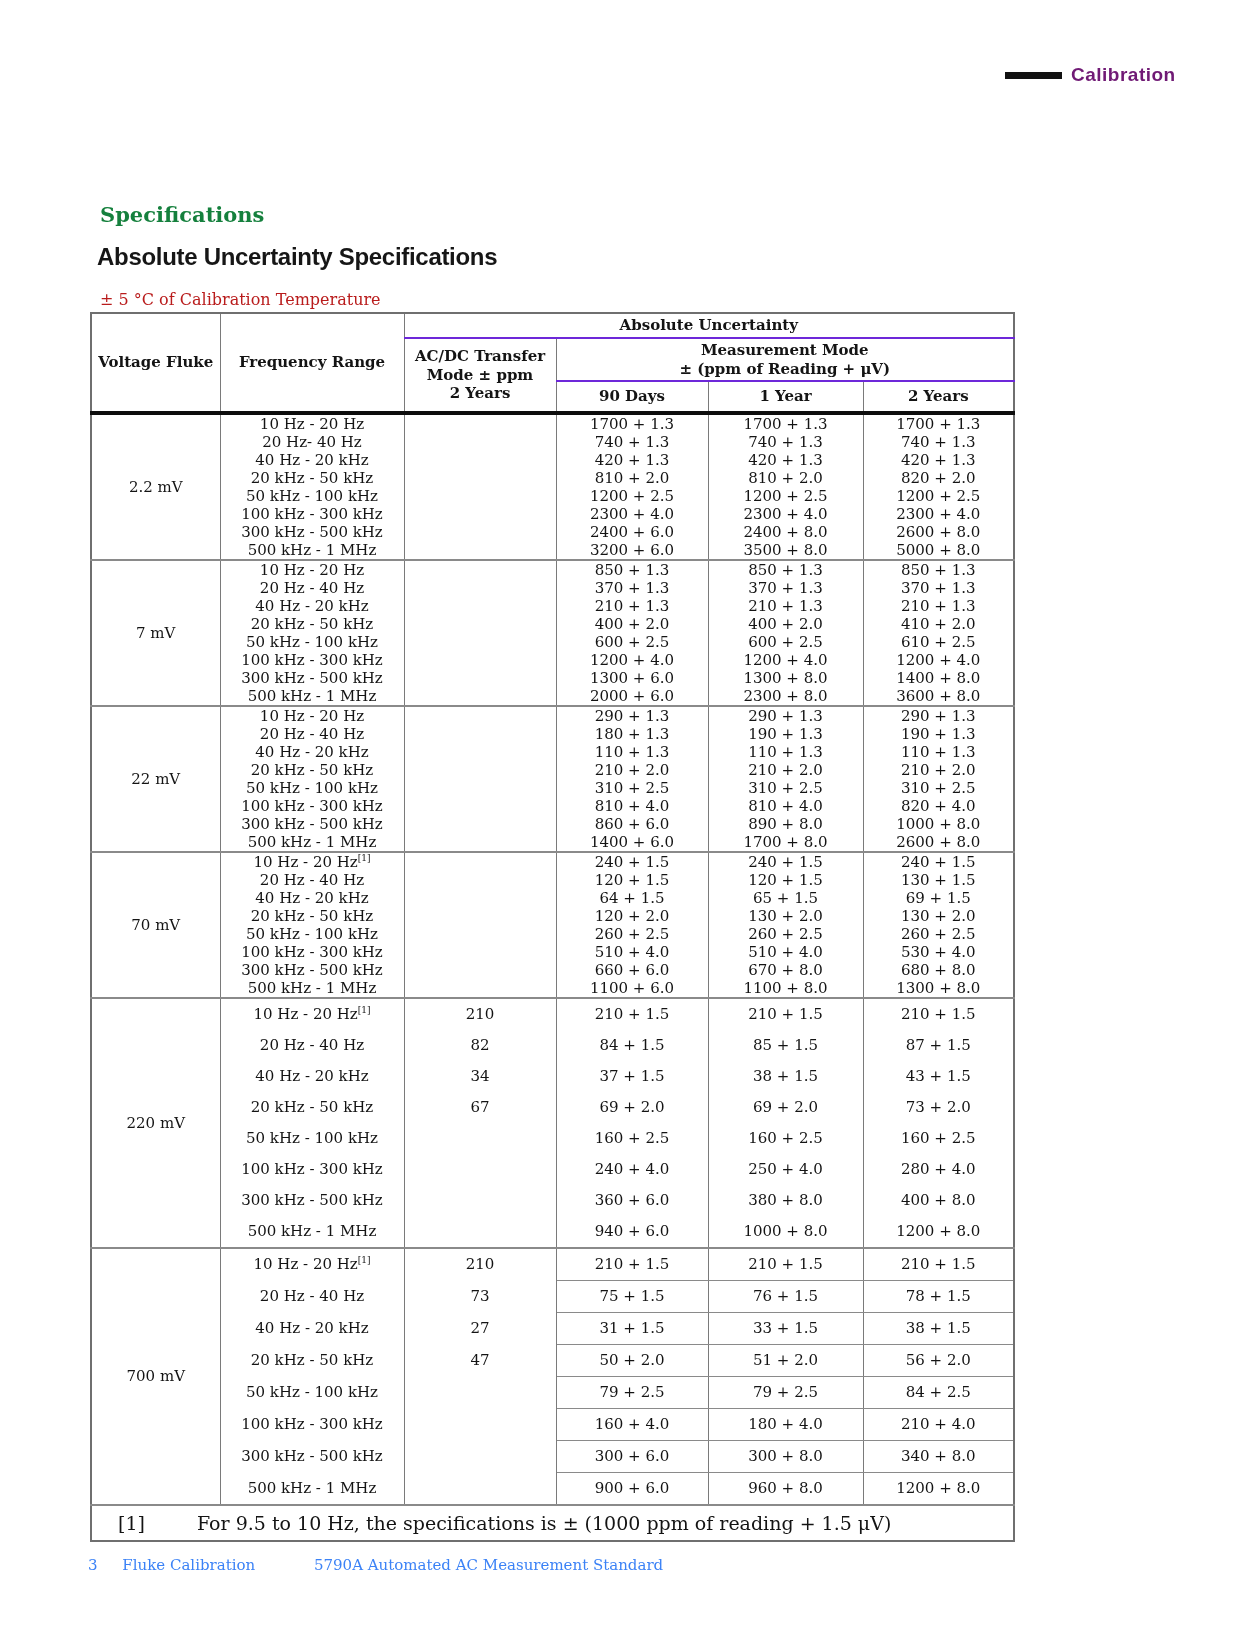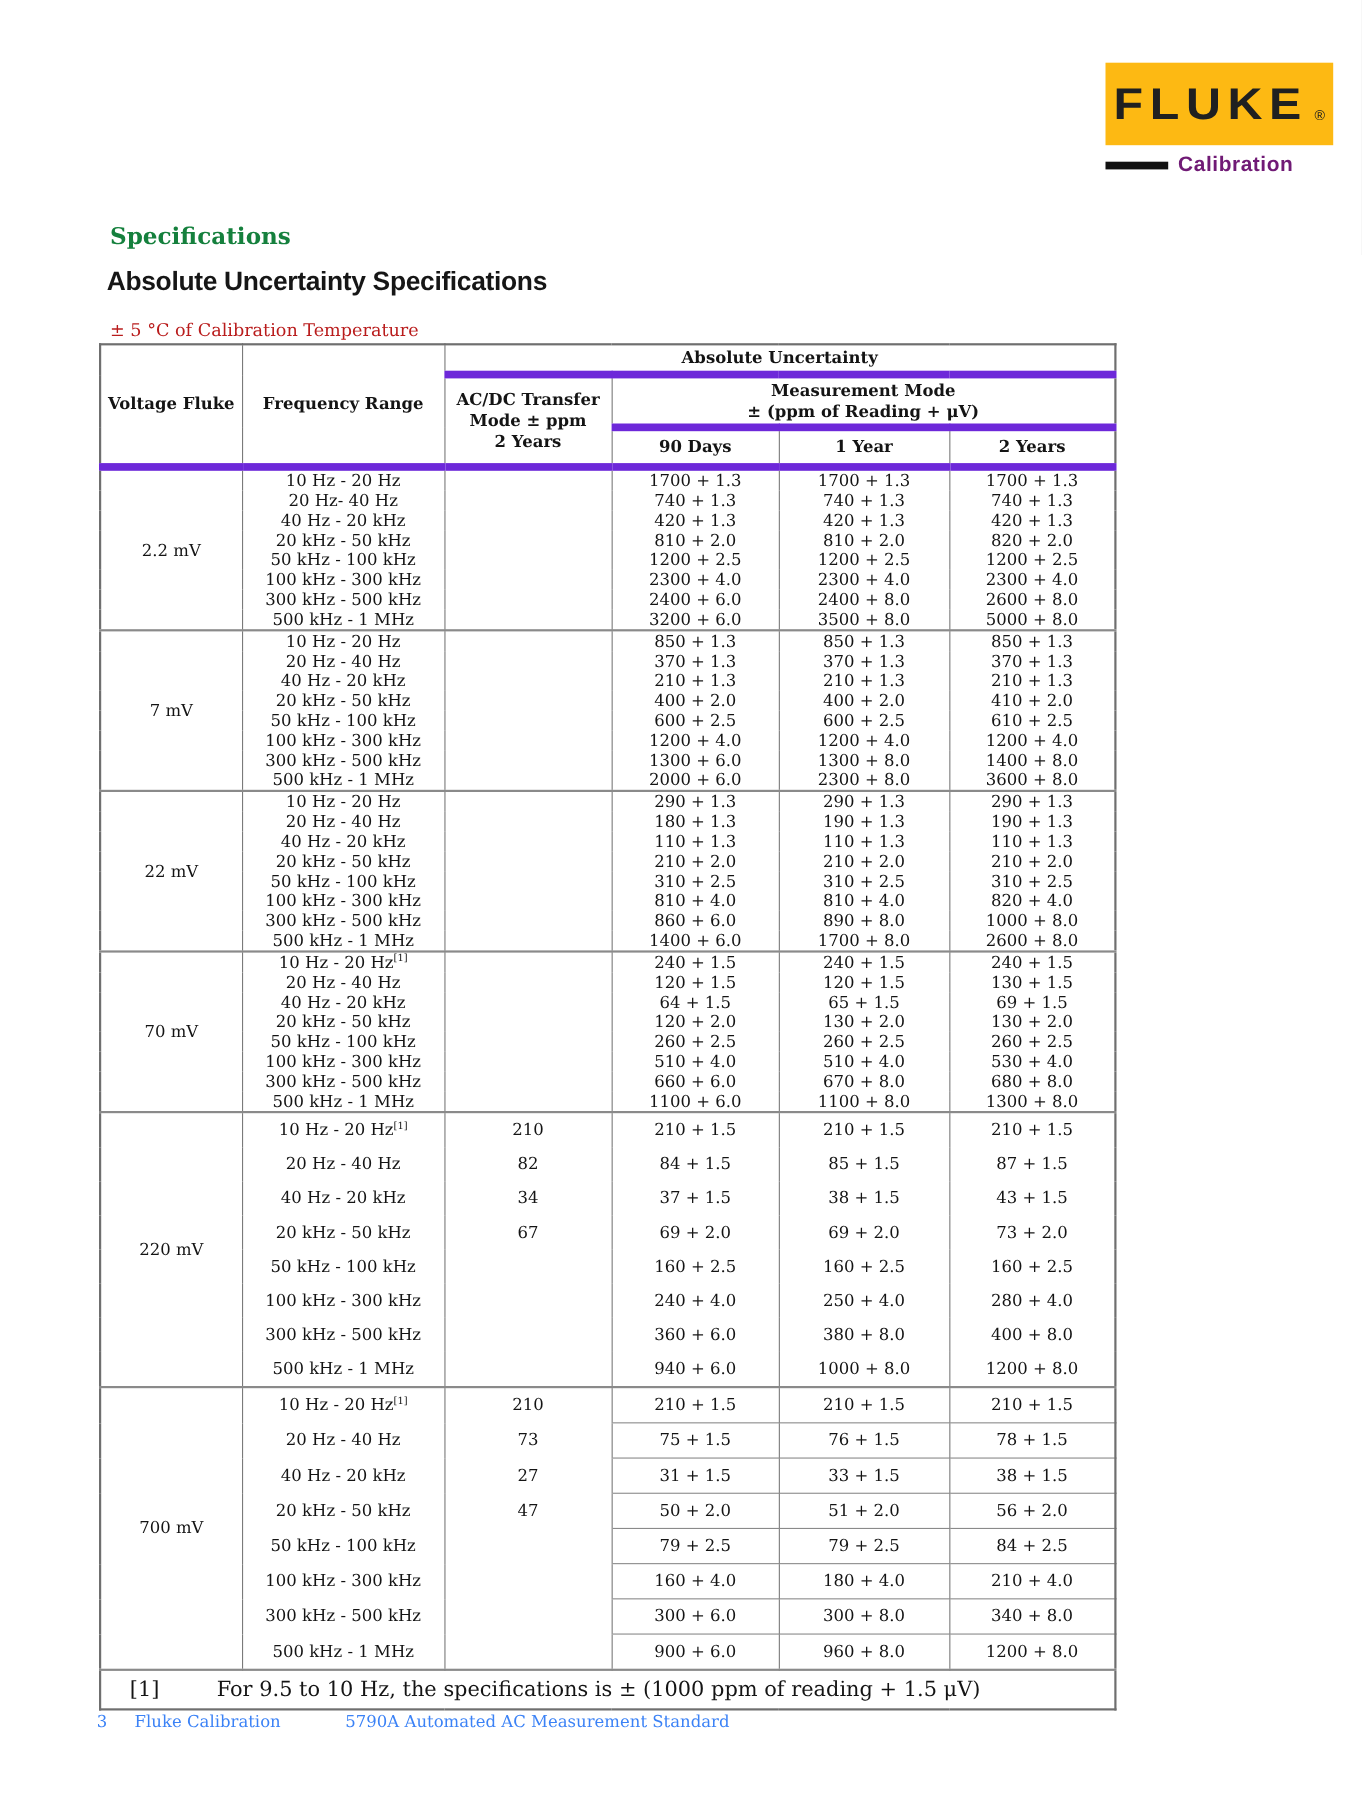--- a/index.html
+++ b/index.html
@@ -47,21 +47,21 @@
     width:923px;border-collapse:collapse;table-layout:fixed;
     font-size:15px;color:#141414;
     border:2px solid #6f6f6f;
   }
   table.spec th, table.spec td{
     padding:0;text-align:center;vertical-align:middle;
     border-left:1px solid #7a7a7a;border-right:1px solid #7a7a7a;
   }
   thead th{
     font-weight:700;white-space:pre-line;line-height:1.25;
-    border-top:1px solid #7a7a7a;border-bottom:7px solid #6d28d9;
+    border-top:1px solid #7a7a7a;border-bottom:2px solid #6d28d9;
   }
   thead tr.r1 th{height:23px;}
   thead tr.r2 th.mm{height:41px;}
   thead tr.r3 th{height:29px;}
   thead{border-bottom:4px solid #0d0d0d;}
   tbody{border-top:2px solid #8a8a8a;}
   tbody.compact td{height:18px;line-height:18px;}
   tbody.tall td{height:31px;line-height:31px;}
   tbody.boxed td.m{border-top:1px solid #8a8a8a;border-bottom:1px solid #8a8a8a;}
   td.v{font-size:15px;}
@@ -74,24 +74,20 @@
   .footer{position:absolute;left:88px;top:1556px;font-size:15px;color:#3b82f6;}
   .footer .pg{margin-right:20px;}
   .footer .brand{margin-right:54px;}
 </style>
 </head>
 <body>
 
 <div class="page">
 
   <div class="logo">
-    <div class="logo-box" style="background: rgb(253, 185, 19);">
-      <span class="logo-brand">FLUKE</span>
-      <span class="logo-reg">®</span>
-    </div>
     <div class="logo-sub">
       <span class="logo-bar"></span>
       <span class="logo-subtext">Calibration</span>
     </div>
   </div>
 
   <div class="kicker">Specifications</div>
   <div class="title">Absolute Uncertainty Specifications</div>
   <div class="subtitle">± 5 °C of Calibration Temperature</div>
 

